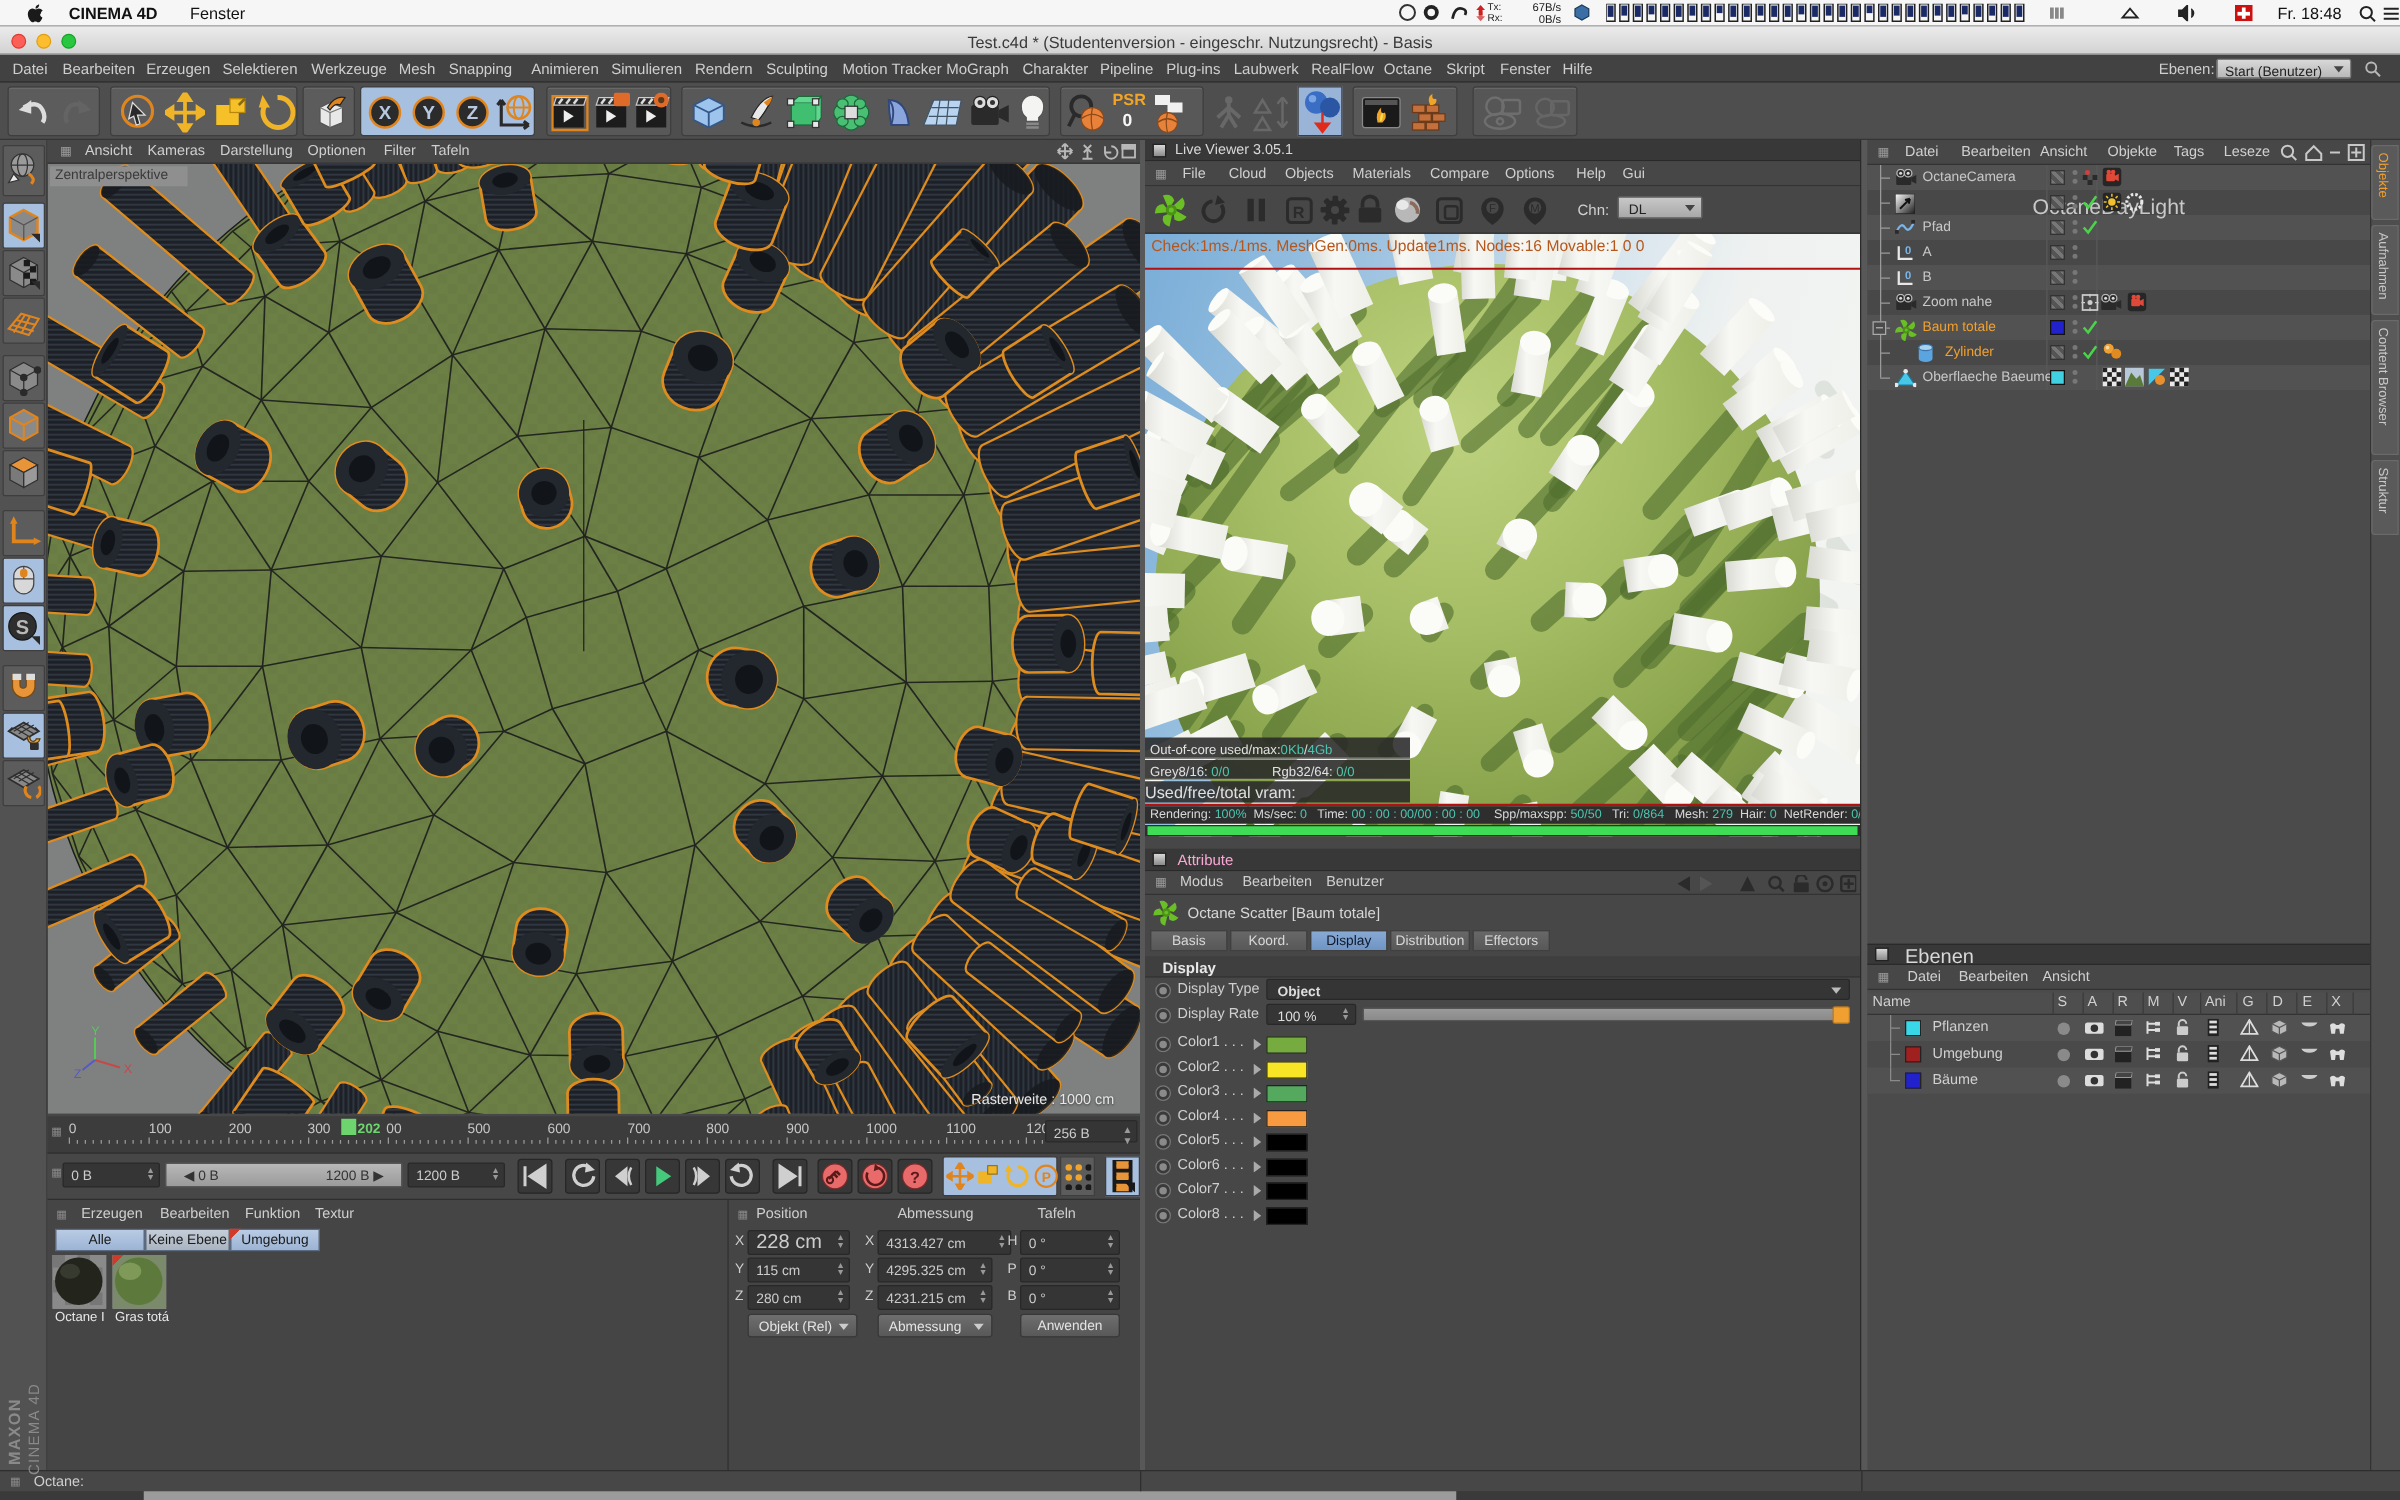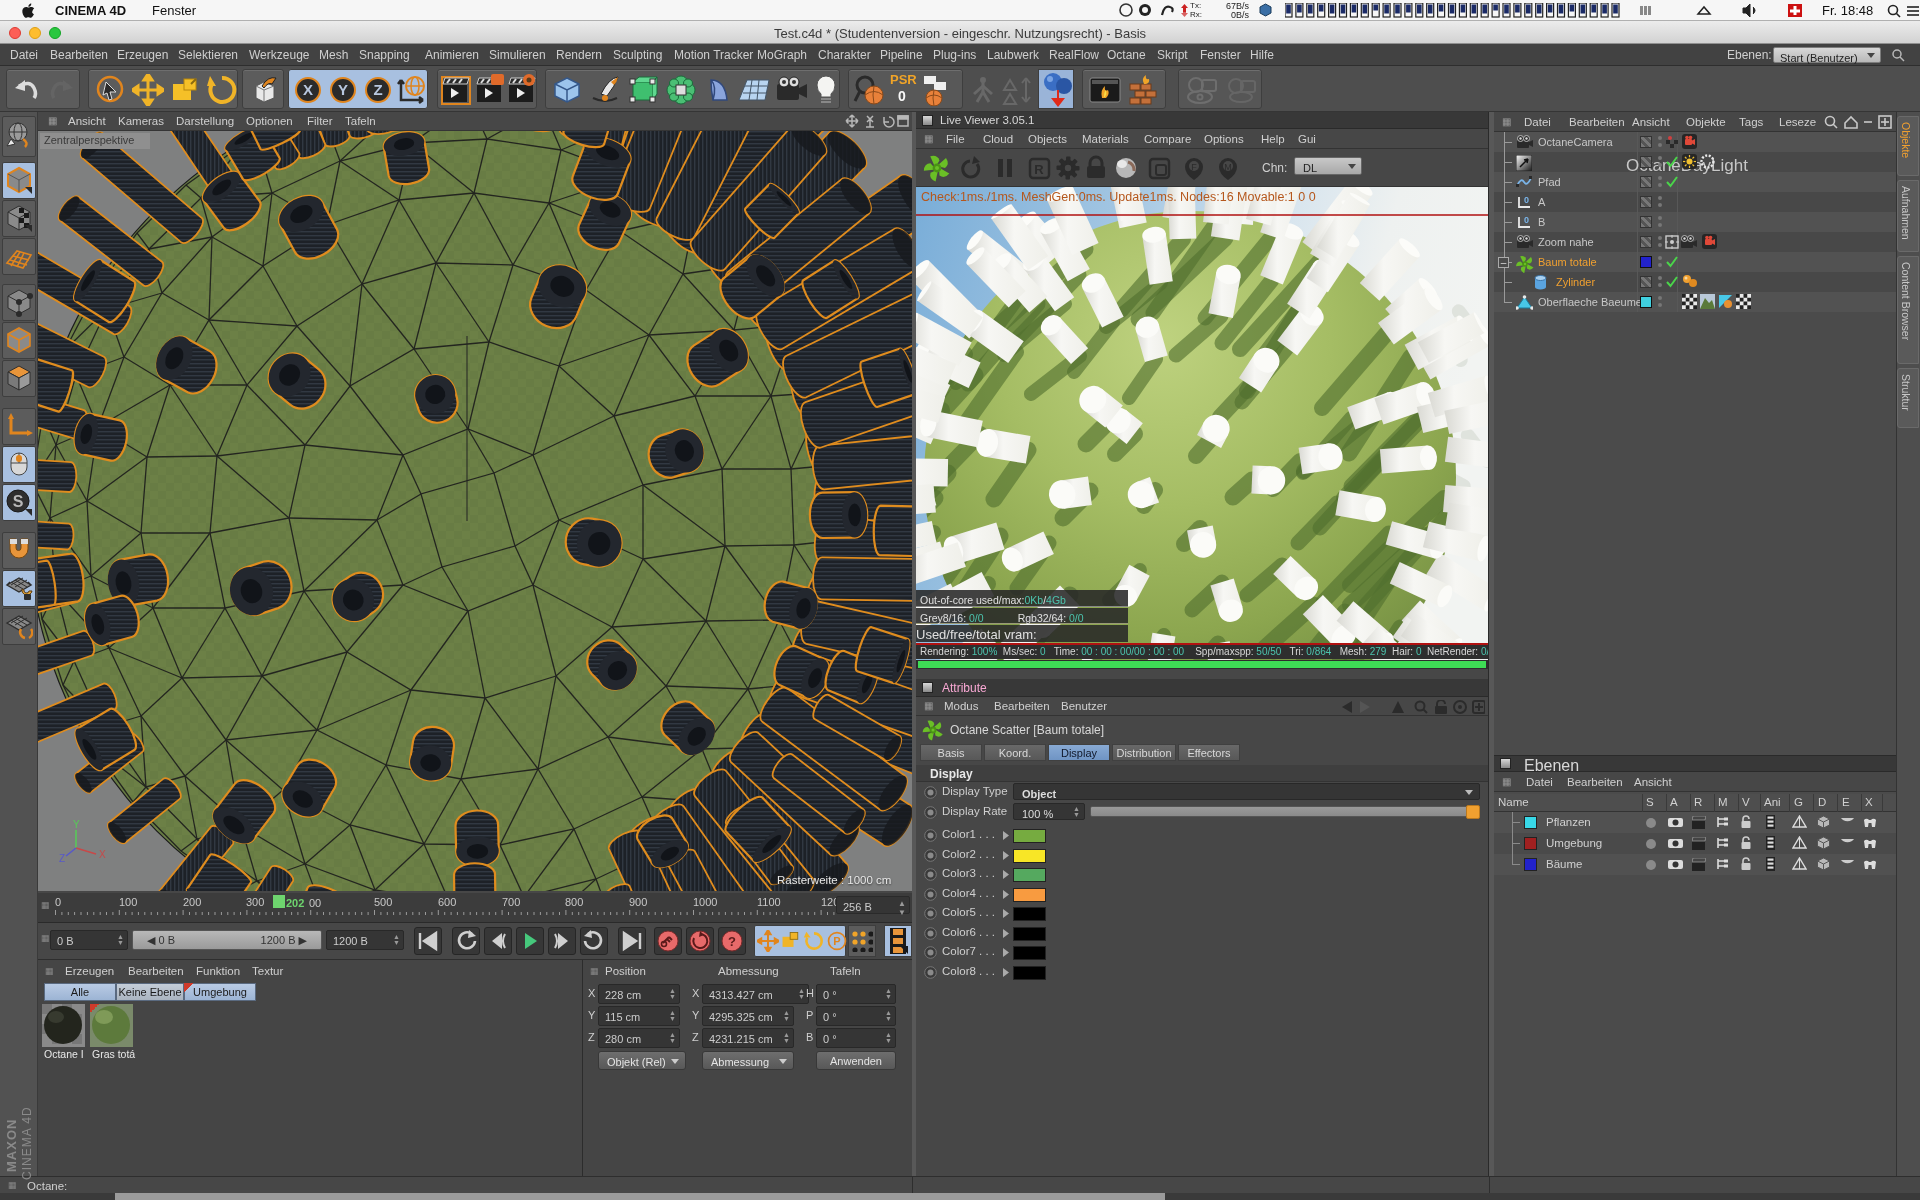--- a/index.html
+++ b/index.html
@@ -1412,21 +1412,21 @@
     <ellipse cx="14" cy="13" rx="9" ry="7" fill="#7f9a58"></ellipse>
   </svg>
 <div class="abs" style="left:90px;top:1004px;width:9px;height:9px;background:linear-gradient(135deg,#d03a2a 50%,transparent 50%);z-index:23"></div>
 <div class="txt" style="left:92px;top:1048px;font-size:10.5px;color:#e8e8e8;z-index:22">Gras totá</div>
 <div class="abs" style="left:583px;top:960px;width:329px;height:216px;background:#454545;z-index:20"></div>
 <div class="txt" style="left:590px;top:966px;font-size:9px;color:#888;z-index:21">▦</div>
 <div class="txt" style="left:605px;top:965px;font-size:11.5px;color:#cfcfcf;z-index:21">Position</div>
 <div class="txt" style="left:718px;top:965px;font-size:11.5px;color:#cfcfcf;z-index:21">Abmessung</div>
 <div class="txt" style="left:830px;top:965px;font-size:11.5px;color:#cfcfcf;z-index:21">Tafeln</div>
 <div class="txt" style="left:588px;top:987px;font-size:11px;color:#cfcfcf;z-index:21">X</div>
-<div class="abs" style="left:598px;top:984px;width:82px;height:20px;background:#353535;border:1px solid #282828;border-radius:2px;z-index:21"><span style="font-size:11px;color:#ccc;padding-left:6px;line-height:18px;display:inline-block">228 cm</span><span style="position:absolute;right:3px;top:3px;font-size:7px;color:#999;line-height:6px">▲<br>▼</span></div>
+<div class="abs" style="left:598px;top:984px;width:82px;height:20px;background:#353535;border:1px solid #282828;border-radius:2px;z-index:21"><span style="font-size:16px;color:#ccc;padding-left:6px;line-height:18px;display:inline-block">228 cm</span><span style="position:absolute;right:3px;top:3px;font-size:7px;color:#999;line-height:6px">▲<br>▼</span></div>
 <div class="txt" style="left:692px;top:987px;font-size:11px;color:#cfcfcf;z-index:21">X</div>
 <div class="abs" style="left:702px;top:984px;width:107px;height:20px;background:#353535;border:1px solid #282828;border-radius:2px;z-index:21"><span style="font-size:11px;color:#ccc;padding-left:6px;line-height:18px;display:inline-block">4313.427 cm</span><span style="position:absolute;right:3px;top:3px;font-size:7px;color:#999;line-height:6px">▲<br>▼</span></div>
 <div class="txt" style="left:806px;top:987px;font-size:11px;color:#cfcfcf;z-index:21">H</div>
 <div class="abs" style="left:816px;top:984px;width:80px;height:20px;background:#353535;border:1px solid #282828;border-radius:2px;z-index:21"><span style="font-size:11px;color:#ccc;padding-left:6px;line-height:18px;display:inline-block">0 °</span><span style="position:absolute;right:3px;top:3px;font-size:7px;color:#999;line-height:6px">▲<br>▼</span></div>
 <div class="txt" style="left:588px;top:1009px;font-size:11px;color:#cfcfcf;z-index:21">Y</div>
 <div class="abs" style="left:598px;top:1006px;width:82px;height:20px;background:#353535;border:1px solid #282828;border-radius:2px;z-index:21"><span style="font-size:11px;color:#ccc;padding-left:6px;line-height:18px;display:inline-block">115 cm</span><span style="position:absolute;right:3px;top:3px;font-size:7px;color:#999;line-height:6px">▲<br>▼</span></div>
 <div class="txt" style="left:692px;top:1009px;font-size:11px;color:#cfcfcf;z-index:21">Y</div>
 <div class="abs" style="left:702px;top:1006px;width:92px;height:20px;background:#353535;border:1px solid #282828;border-radius:2px;z-index:21"><span style="font-size:11px;color:#ccc;padding-left:6px;line-height:18px;display:inline-block">4295.325 cm</span><span style="position:absolute;right:3px;top:3px;font-size:7px;color:#999;line-height:6px">▲<br>▼</span></div>
 <div class="txt" style="left:806px;top:1009px;font-size:11px;color:#cfcfcf;z-index:21">P</div>
 <div class="abs" style="left:816px;top:1006px;width:80px;height:20px;background:#353535;border:1px solid #282828;border-radius:2px;z-index:21"><span style="font-size:11px;color:#ccc;padding-left:6px;line-height:18px;display:inline-block">0 °</span><span style="position:absolute;right:3px;top:3px;font-size:7px;color:#999;line-height:6px">▲<br>▼</span></div>

